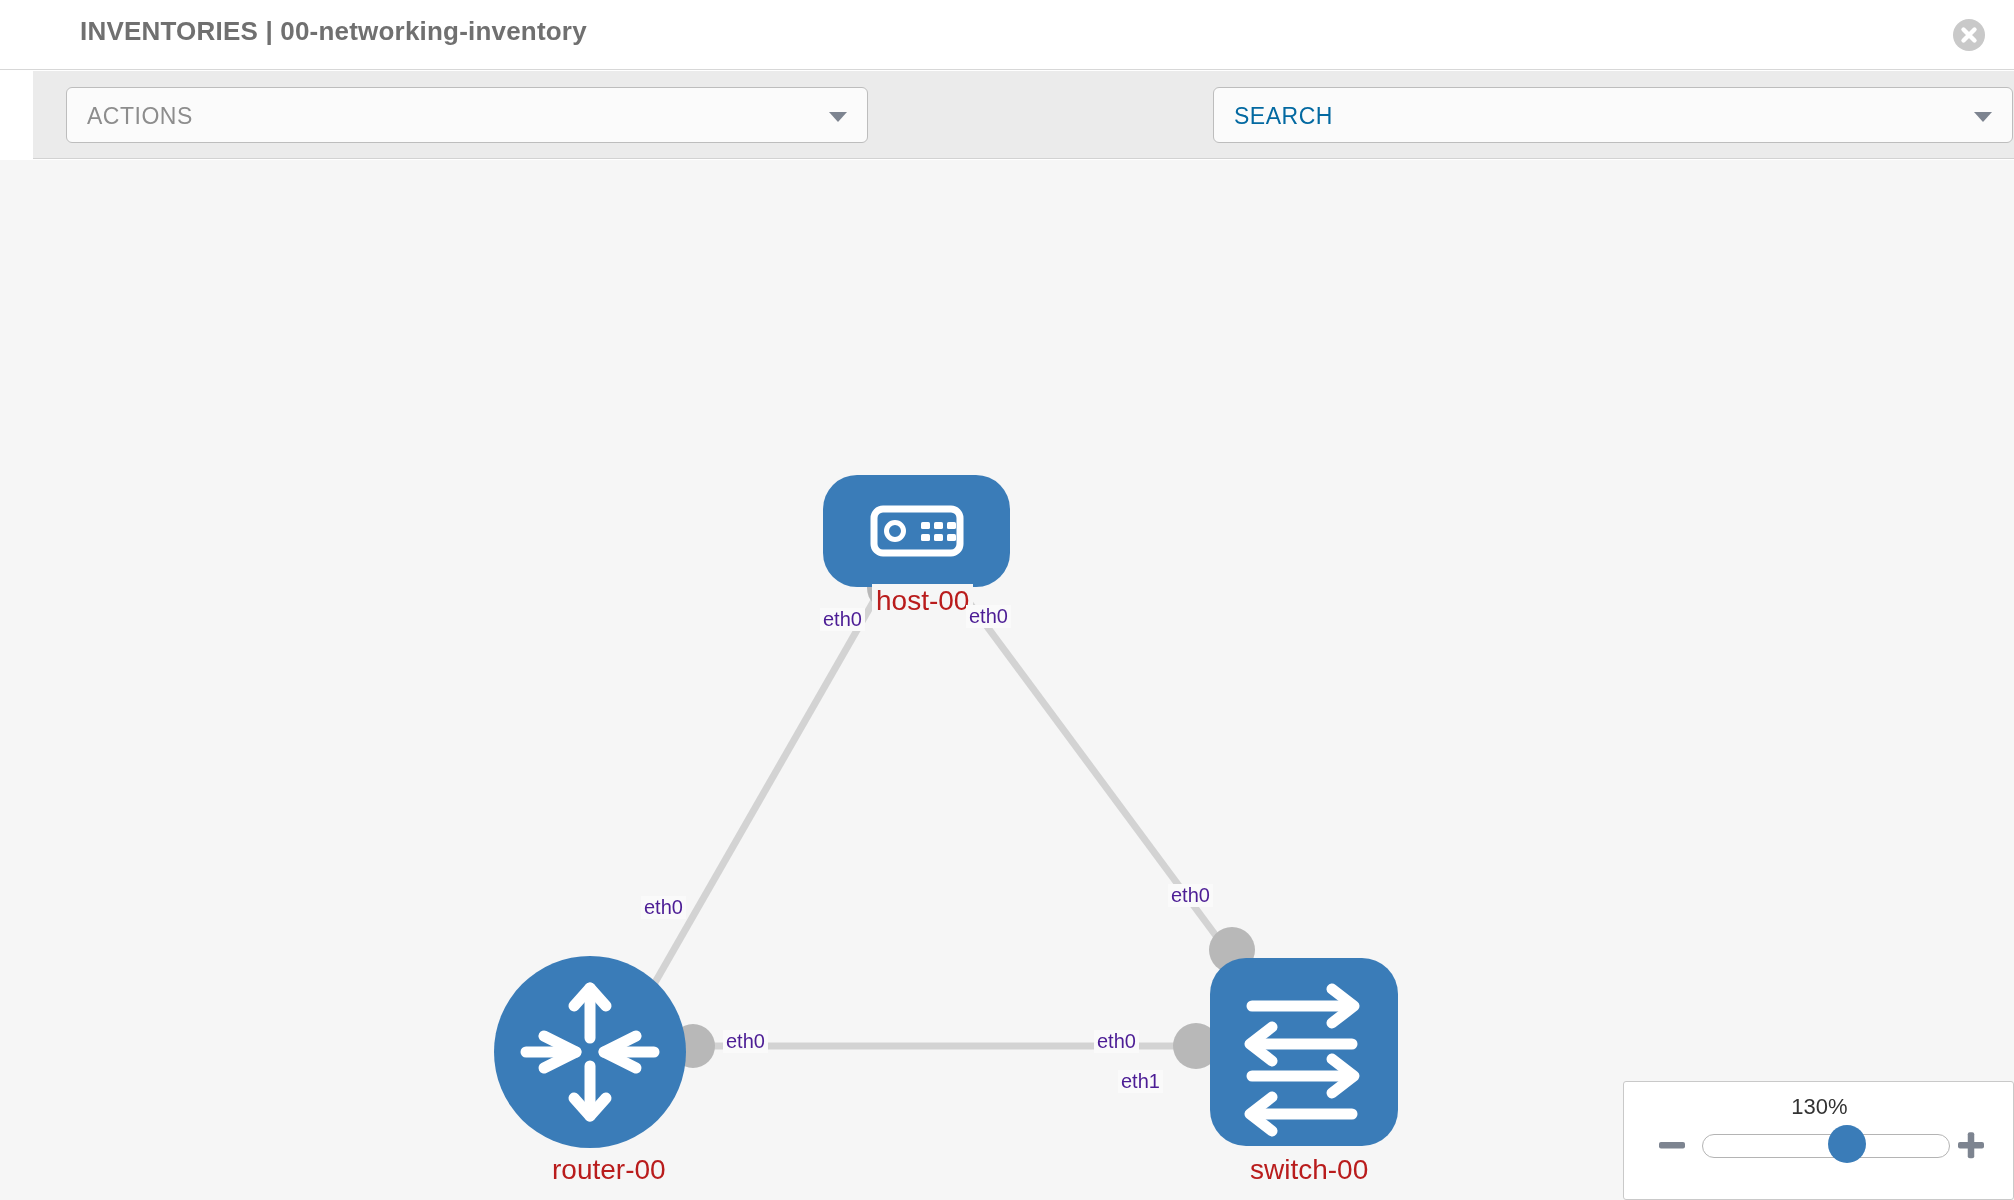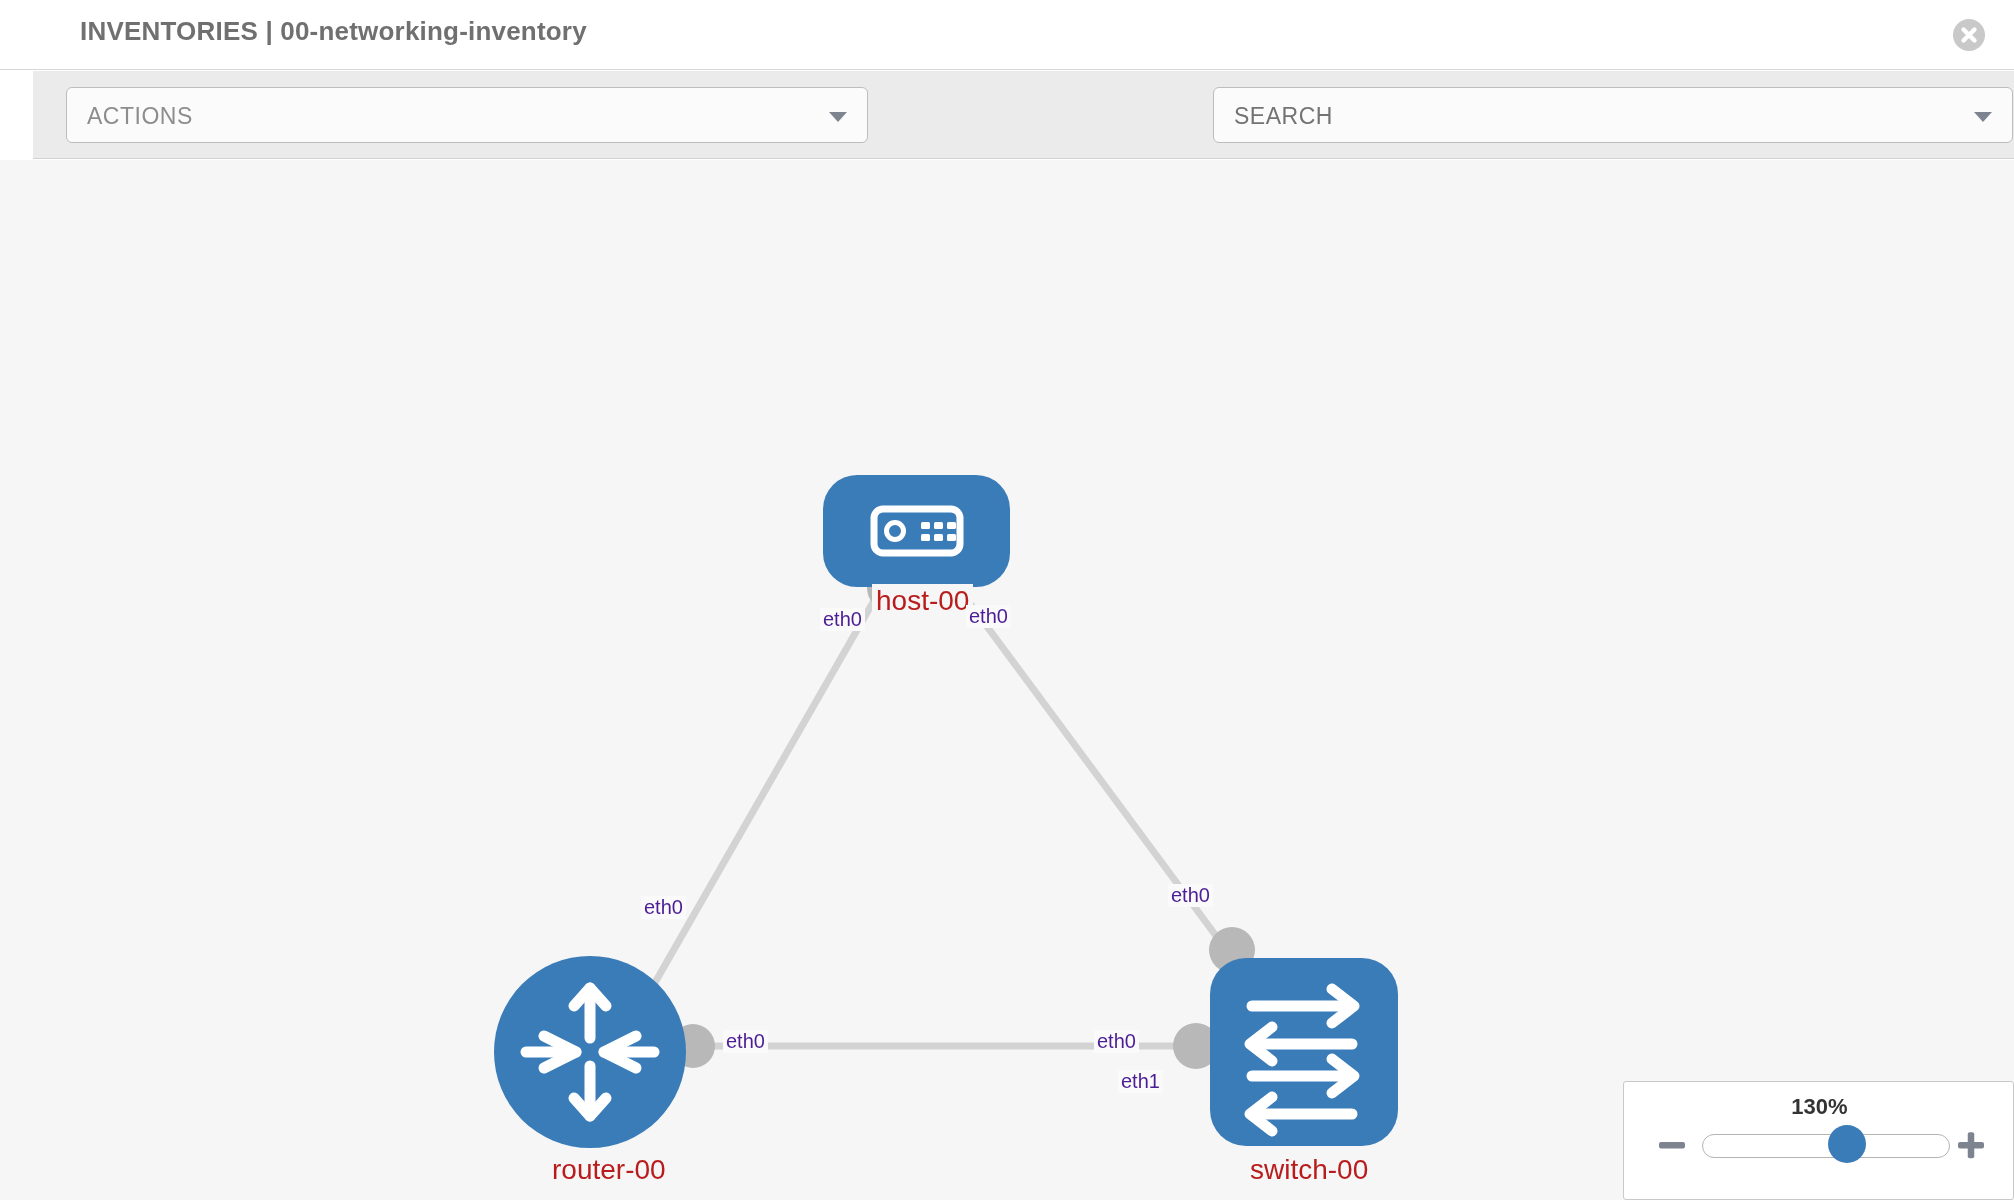--- a/index.html
+++ b/index.html
@@ -102,21 +102,21 @@
     height: 56px;
     background: #fbfbfb;
     border: 1px solid #bdbdbd;
     border-radius: 6px;
   }
   .search-label {
     position: absolute;
     left: 20px;
     top: 15px;
     font-size: 23px;
-    color: #737373;
+    color: #0369a1;
     letter-spacing: 0.5px;
   }
 
   
   .canvas {
     position: absolute;
     top: 160px; left: 0;
     width: 2014px;
     height: 1040px;
     background: #f6f6f6;
@@ -150,21 +150,20 @@
   
   .zoom-panel {
     position: absolute;
     left: 1623px;
     top: 1081px;
     width: 391px;
     height: 119px;
     background: #ffffff;
     border: 1px solid #c9c9c9;
     border-radius: 3px;
-    font-weight: bold;
   }
   .zoom-value {
     position: absolute;
     top: 12px;
     left: 0;
     width: 391px;
     text-align: center;
     font-size: 22px;
     color: #333333;
   }

